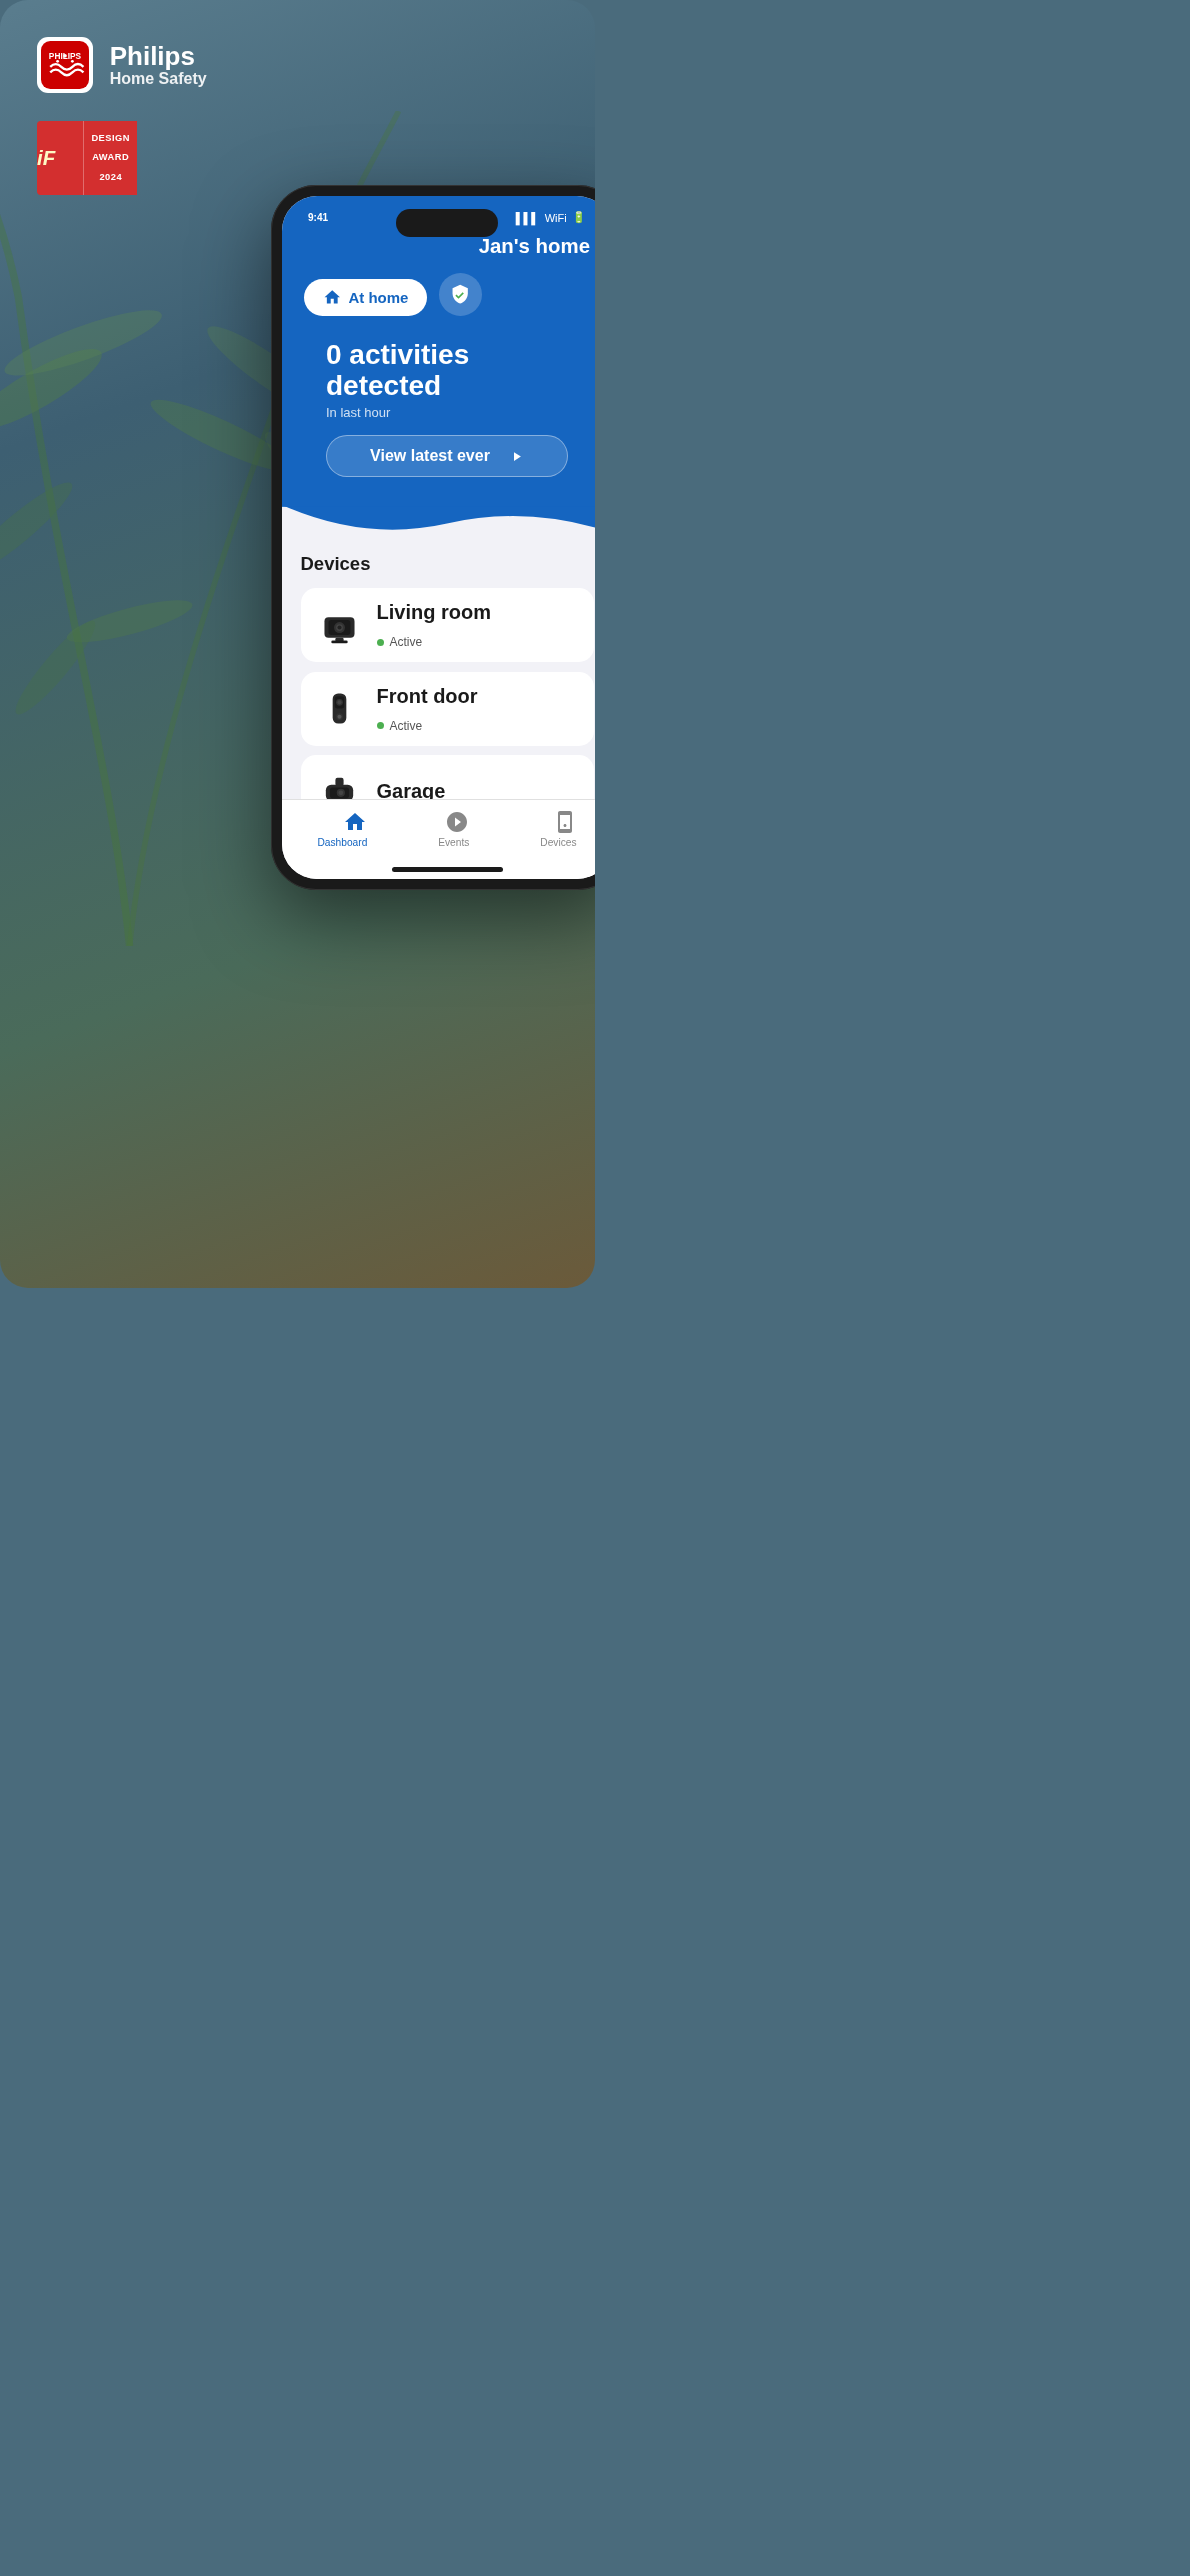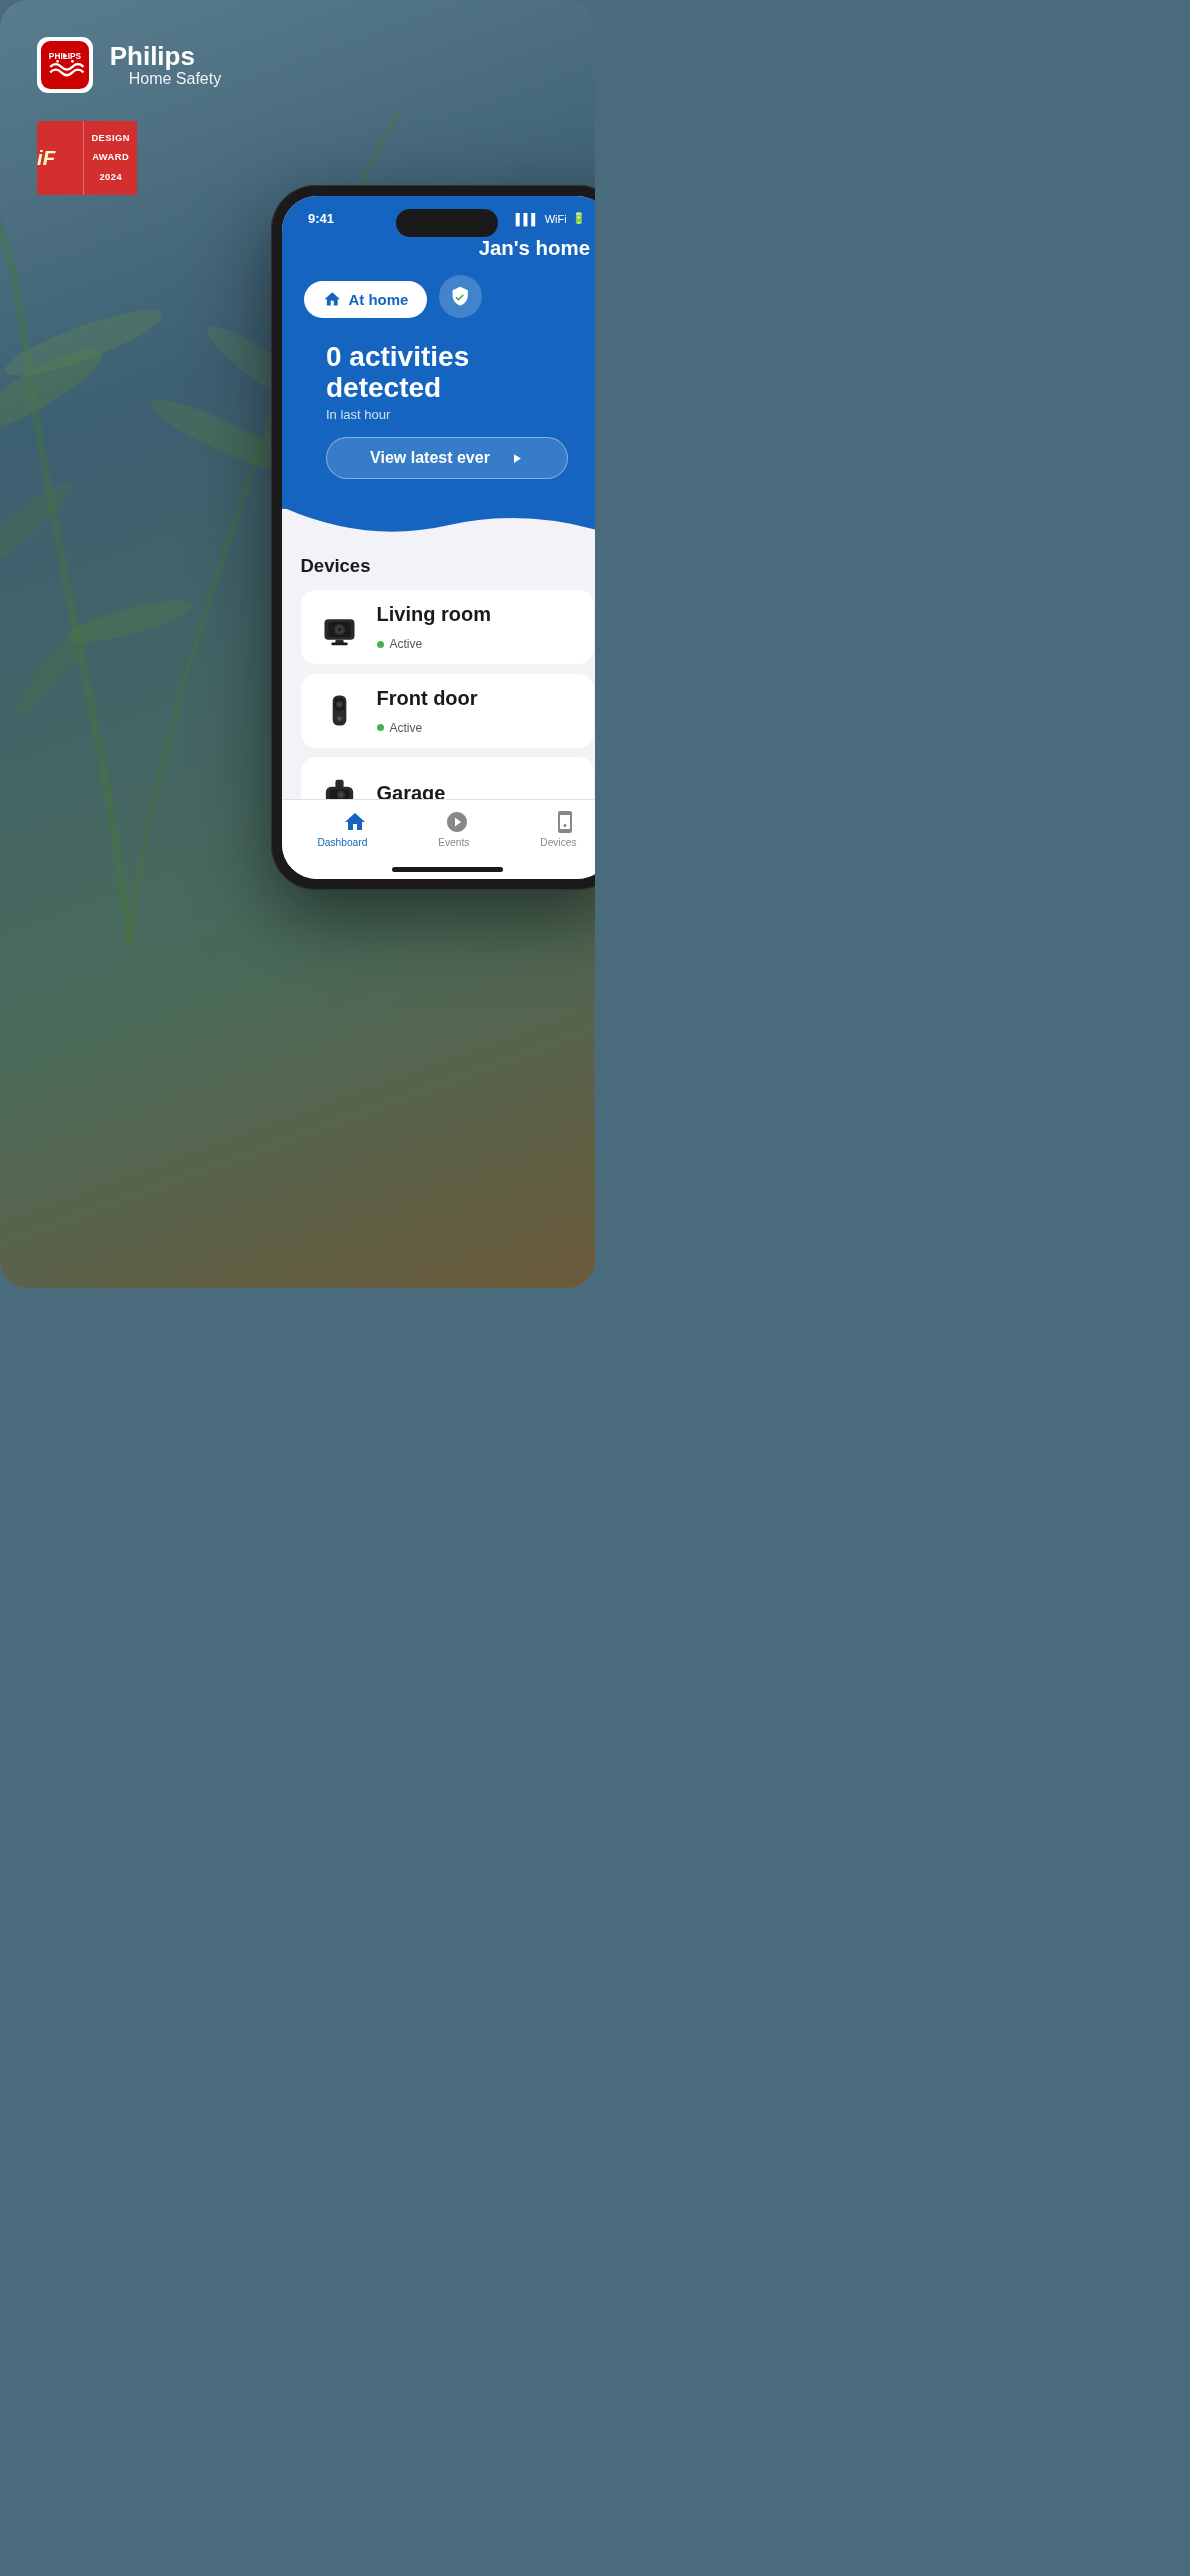--- a/index.html
+++ b/index.html
@@ -74,22 +74,21 @@
     .brand-name {
       color: white;
       font-size: 26px;
       font-weight: 700;
       line-height: 1.1;
     }
 
     .brand-subtitle {
       color: rgba(255,255,255,0.9);
       font-size: 16px;
-      font-weight: 400;
-      margin-left: 19px;
+      font-weight: 700;
     }
 
     
     .if-badge {
       width: 121px;
       height: 74px;
       display: flex;
       border-radius: 3.7px;
       overflow: hidden;
     }
@@ -176,21 +175,21 @@
       align-items: center;
       padding: 15px 26px 3.7px;
       background: #1565c0;
       flex-shrink: 0;
       position: relative;
       z-index: 5;
     }
 
     .status-time {
       color: white;
-      font-size: 13px;
+      font-size: 10px;
       font-weight: 600;
     }
 
     .status-icons {
       display: flex;
       gap: 5.6px;
       align-items: center;
     }
 
     .status-icon {

